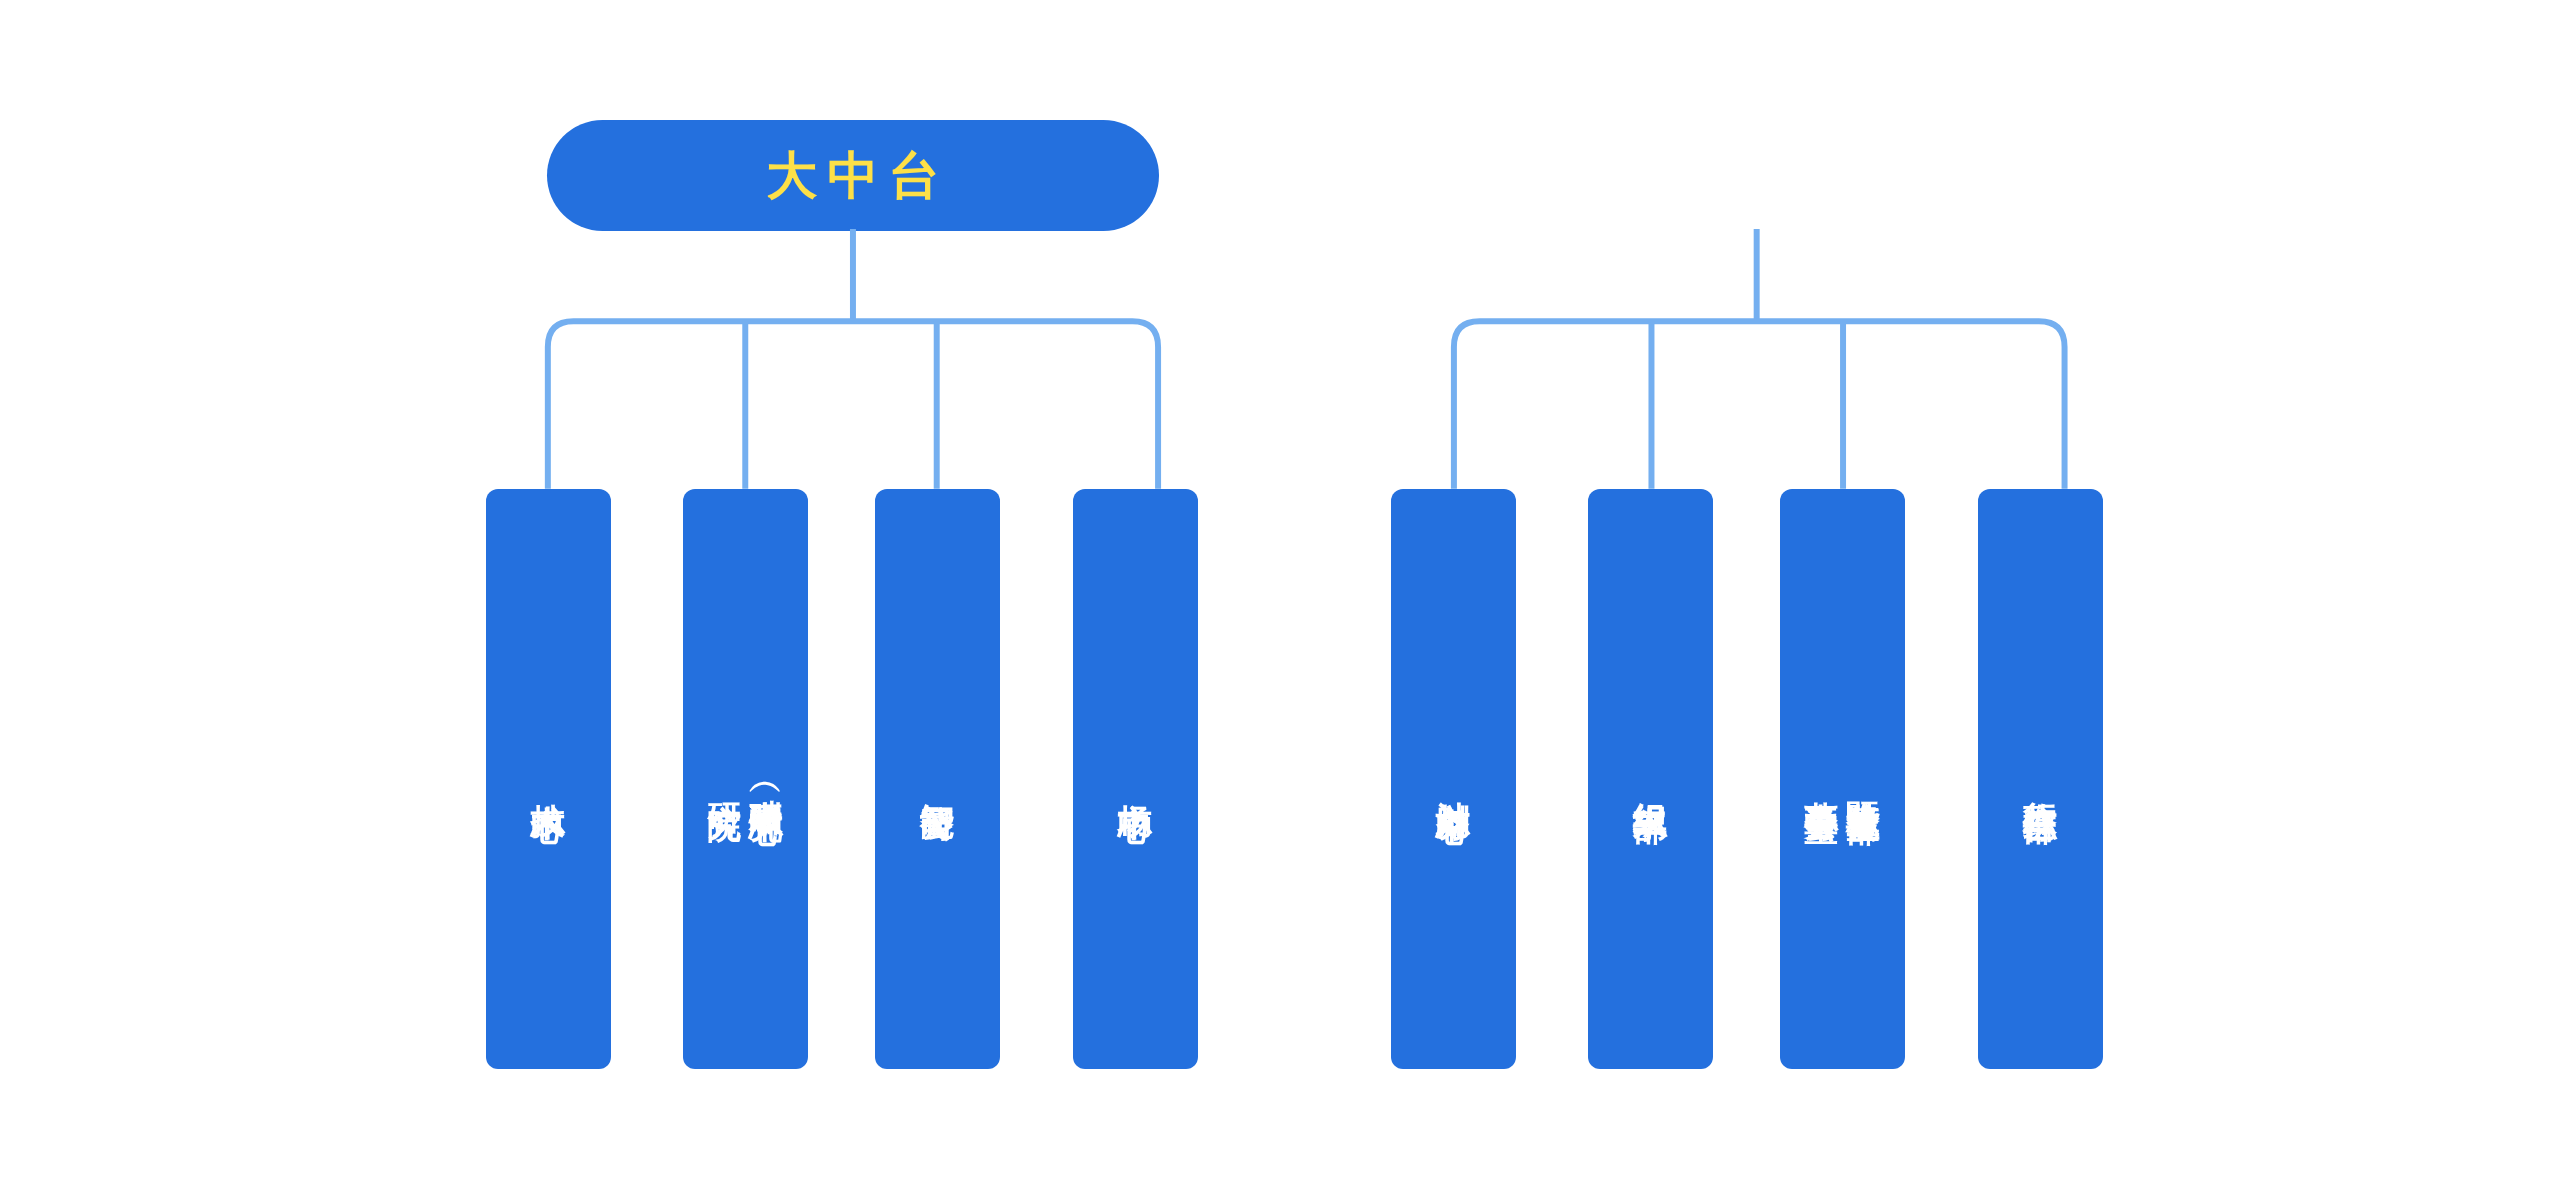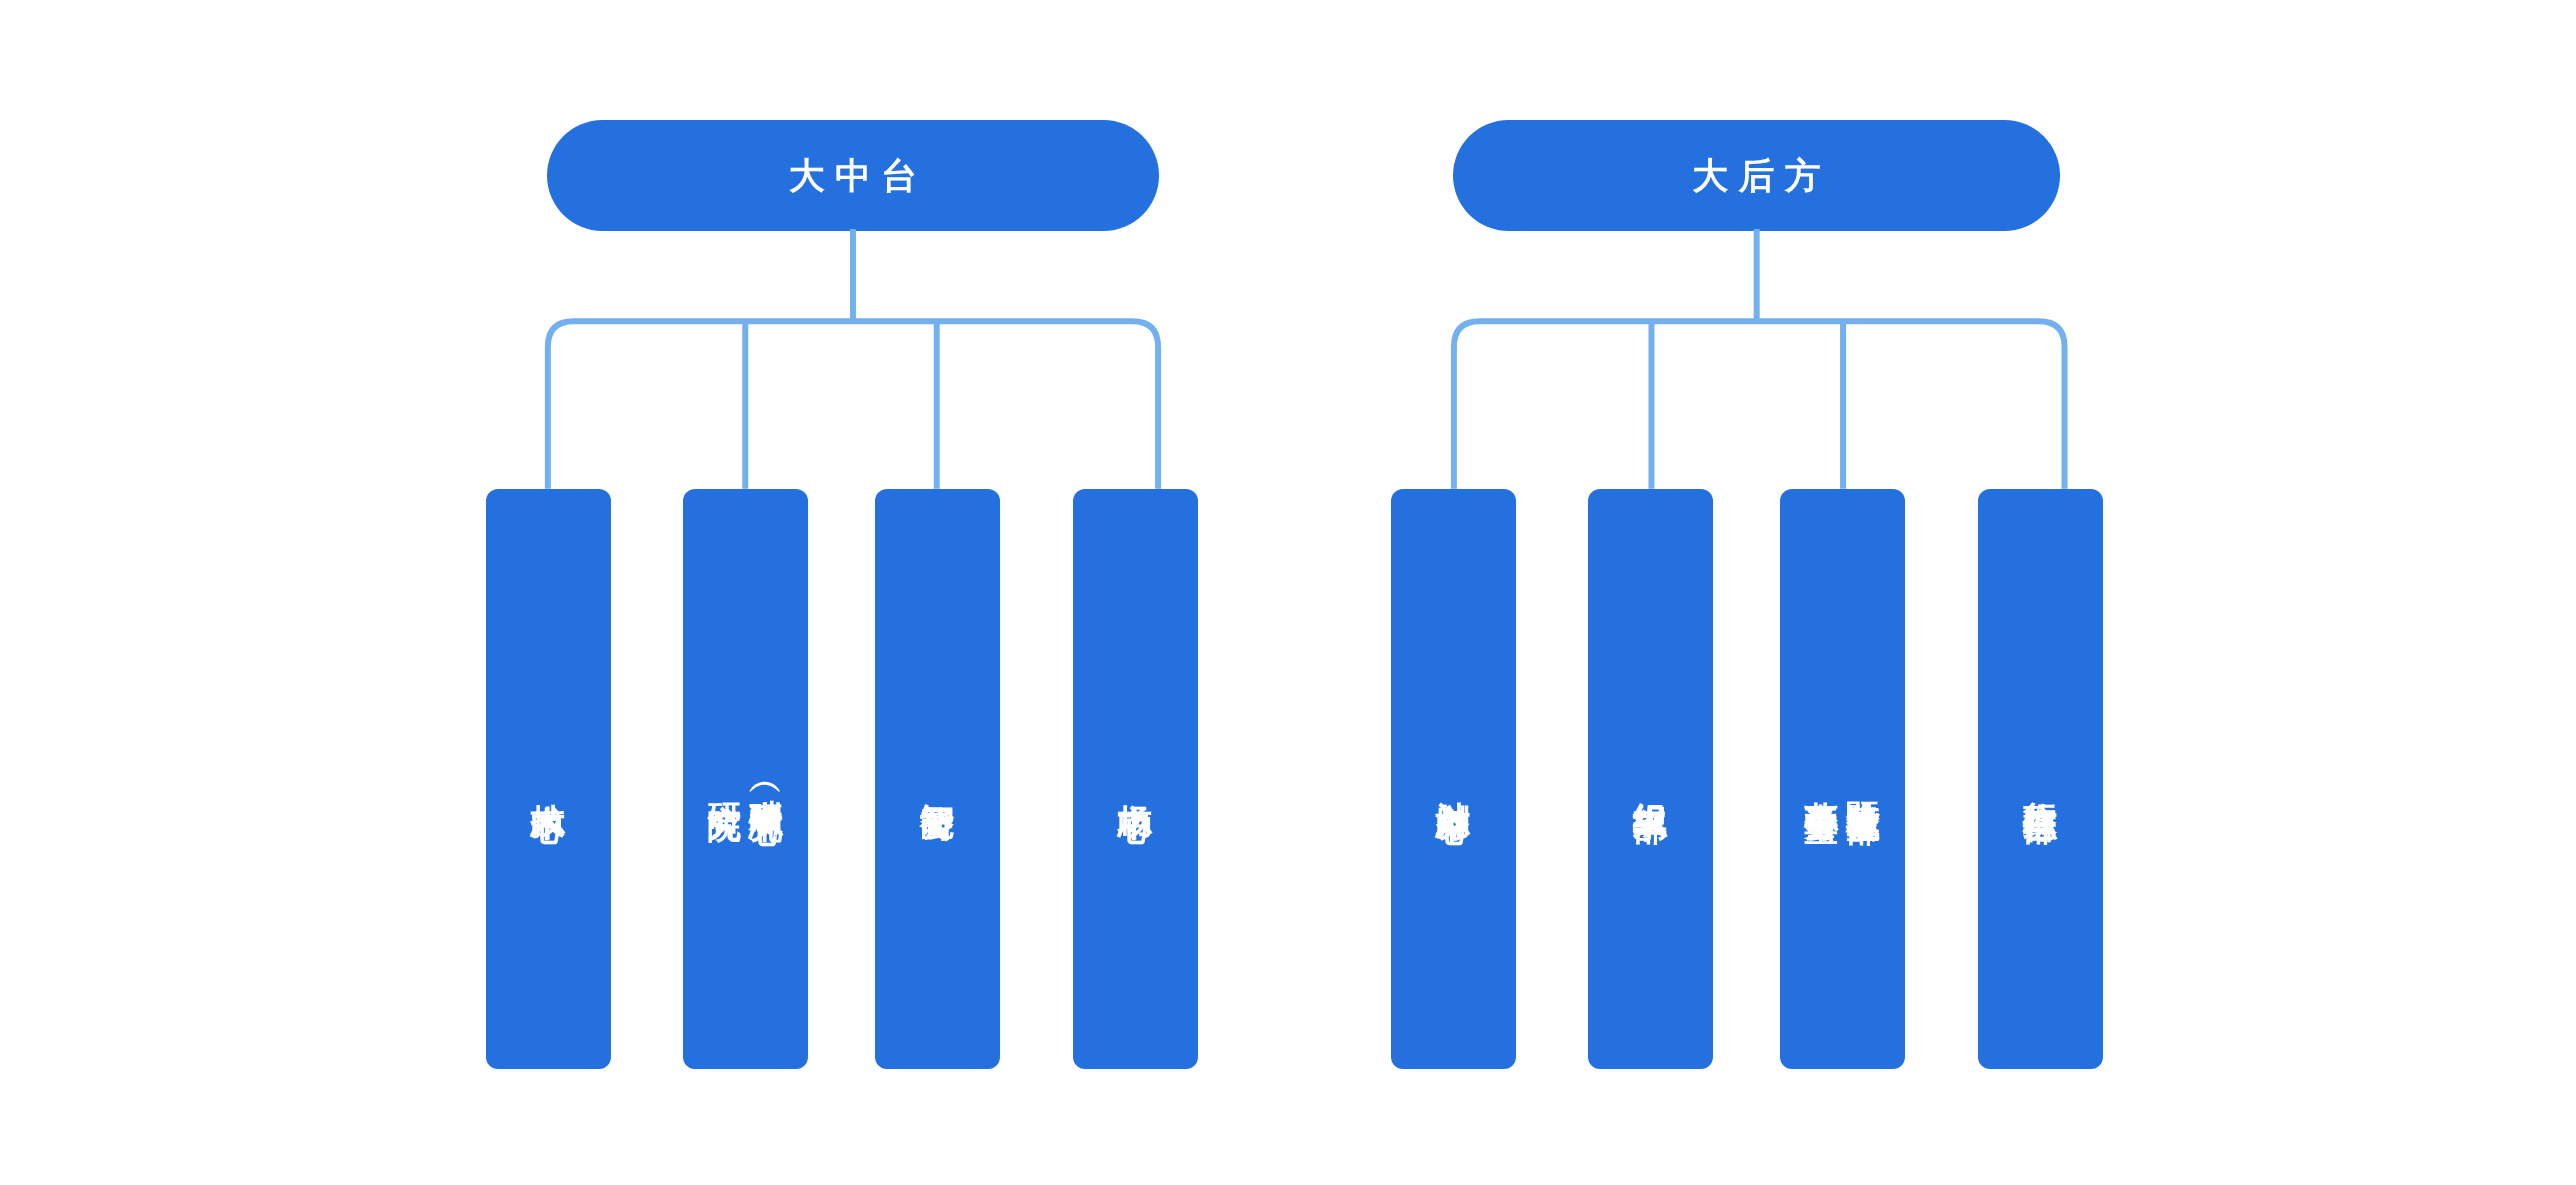--- a/index.html
+++ b/index.html
@@ -42,22 +42,22 @@
     border-radius: 56px;
     display: flex;
     align-items: center;
     justify-content: center;
     box-sizing: border-box;
   }
   .left  .header-pill { left: 547px;  width: 612px; }
   .right .header-pill { left: 171px;  width: 607px; }
 
   .header-pill-label {
-    color: #ffffff;
-    font-size: 36px;
+    color: #fde047;
+    font-size: 51px;
     font-weight: 700;
     letter-spacing: 10.3px;
     text-indent: 10.3px;
     line-height: 1;
     white-space: nowrap;
   }
 
   
   .connector-svg {
     position: absolute;
@@ -149,23 +149,20 @@
 
       <div class="child-box" data-col="3">
         <span class="child-label primary">市场中心</span>
       </div>
 
     </div>
   </div>
 
   <div class="org-group right">
 
-    <div class="header-pill">
-      <span class="header-pill-label">大后方</span>
-    </div>
 
     <svg class="connector-svg" viewBox="0 0 1513 310" preserveAspectRatio="none">
       <path d="M 555 0 L 555 108" stroke="#74AFF0" stroke-width="7" fill="none" stroke-linecap="butt"></path>
       <path d="M 201 304 L 201 138 Q 201 108 231 108 L 885 108 Q 915 108 915 138 L 915 304" stroke="#74AFF0" stroke-width="7" fill="none" stroke-linecap="butt"></path>
       <path d="M 432 108 L 432 304" stroke="#74AFF0" stroke-width="7" fill="none" stroke-linecap="butt"></path>
       <path d="M 656 108 L 656 304" stroke="#74AFF0" stroke-width="7" fill="none" stroke-linecap="butt"></path>
     </svg>
 
     <div class="child-row">
 

